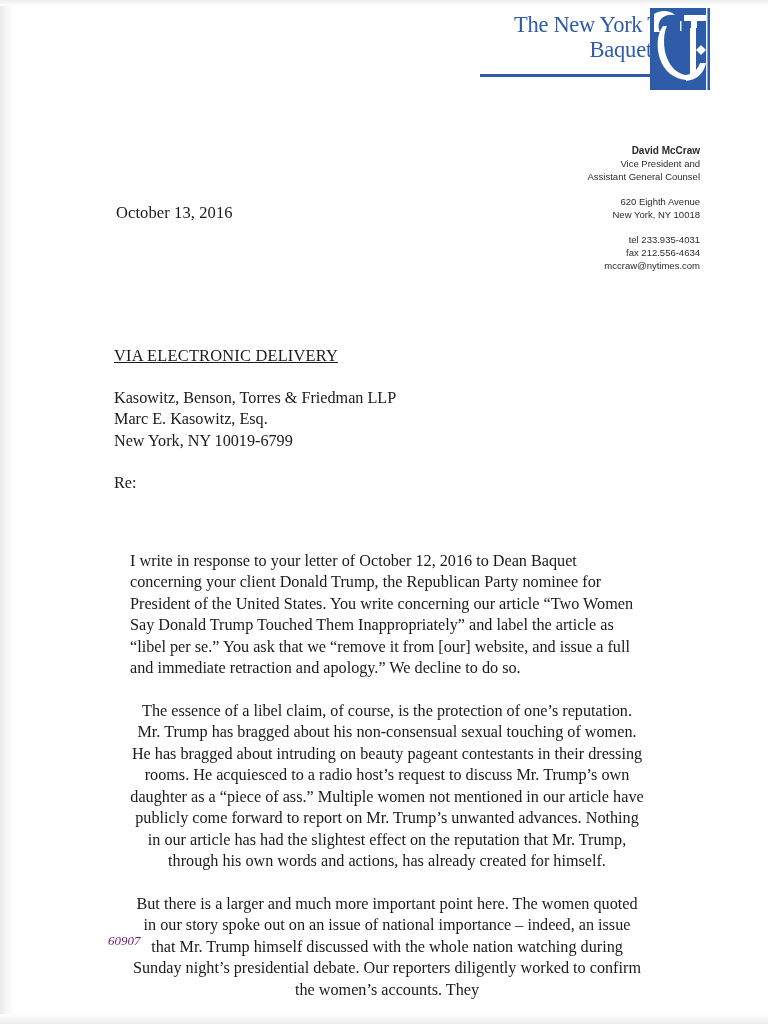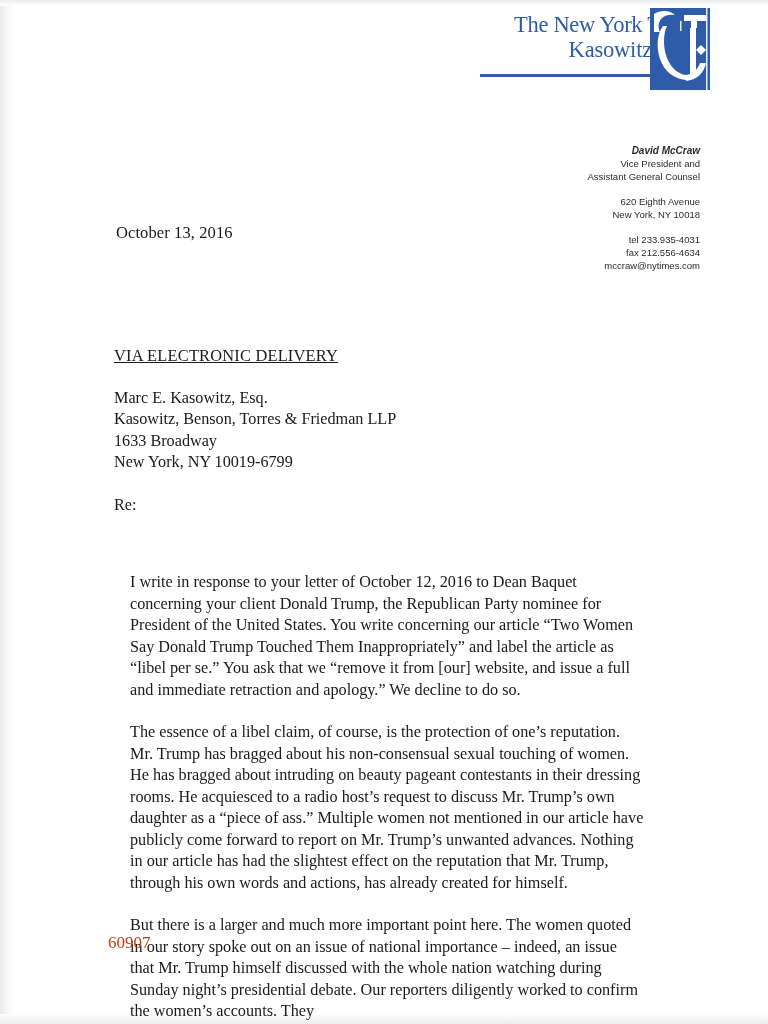--- a/index.html
+++ b/index.html
@@ -94,32 +94,30 @@
     width: 200px;
     text-align: right;
     font-family: "Liberation Sans", "DejaVu Sans", sans-serif;
     font-size: 9.5px;
     line-height: 13px;
     color: #2b2b2b;
   }
   .contact .name {
     font-weight: bold;
     font-size: 10px;
-    font-style: italic;
   }
   .contact .gap { height: 12px; }
 
   
   .date {
     position: absolute;
     left: 116px;
     top: 203px;
     font-size: 16.5px;
     letter-spacing: 0.1px;
-    margin-top: 20px;
   }
 
   
   .body-col {
     position: absolute;
     left: 114px;
     top: 345px;
     width: 546px;
     font-size: 16.2px;
     line-height: 21.5px;
@@ -139,45 +137,46 @@
   }
   .re-label {
     width: 56px;
     flex: 0 0 56px;
   }
   .re-subject { text-decoration: underline; }
   .para {
     text-align: left;
     margin: 16px;
   }
-  .para + .para { margin-top: 21px; }
+  .para + .para { margin-top: 21px; text-align: center; }
 
   
   .footer-num {
     position: absolute;
     left: 108px;
     top: 933px;
-    font-size: 17px;
-    color: #c2410c;
+    font-size: 13px;
+    color: #701a75;
     font-family: "Liberation Serif", "DejaVu Serif", serif;
+    font-style: italic;
   }
 </style>
 </head>
 <body>
 
 <div class="page">
 
   <div class="scan-edge-left"></div>
   <div class="scan-edge-top"></div>
   <div class="scan-edge-bottom"></div>
 
   <div class="letterhead">
     <div class="wordmark">
       <span class="line1">The New York Times</span>
-      <span class="line2">Kasowitz</span>
+      <span class="line2">Baquet</span>
     </div>
     <div class="logo-rule"></div>
     <div class="tmark">
       <svg width="60" height="82" viewBox="0 0 60 82" aria-hidden="true">
 
         <g fill="#ffffff">
 
           <path d="M4 6 C10 2, 20 2, 25 7 C20 6, 14 7, 11 11 C8 15, 8 20, 10 24 L4 24 Z"></path>
 
           <path d="M34 7 L56 7 L56 13 L47 13 L47 20 L41 20 L41 13 L34 13 Z"></path>
@@ -216,23 +215,22 @@
 
   <div class="date">October 13, 2016</div>
 
   <div class="body-col">
 
     <div class="via">VIA ELECTRONIC DELIVERY</div>
 
     <div class="blockgap"></div>
 
     <div class="addr">
+      <div>Kasowitz, Benson, Torres &amp; Friedman LLP</div>
       <div>Marc E. Kasowitz, Esq.</div>
-      <div>Kasowitz, Benson, Torres &amp; Friedman LLP</div>
-      <div>1633 Broadway</div>
       <div>New York, NY 10019-6799</div>
     </div>
 
     <div class="blockgap"></div>
 
     <div class="re-row">
       <span class="re-label">Re:</span>
     </div>
 
     <div class="blockgap"></div>

